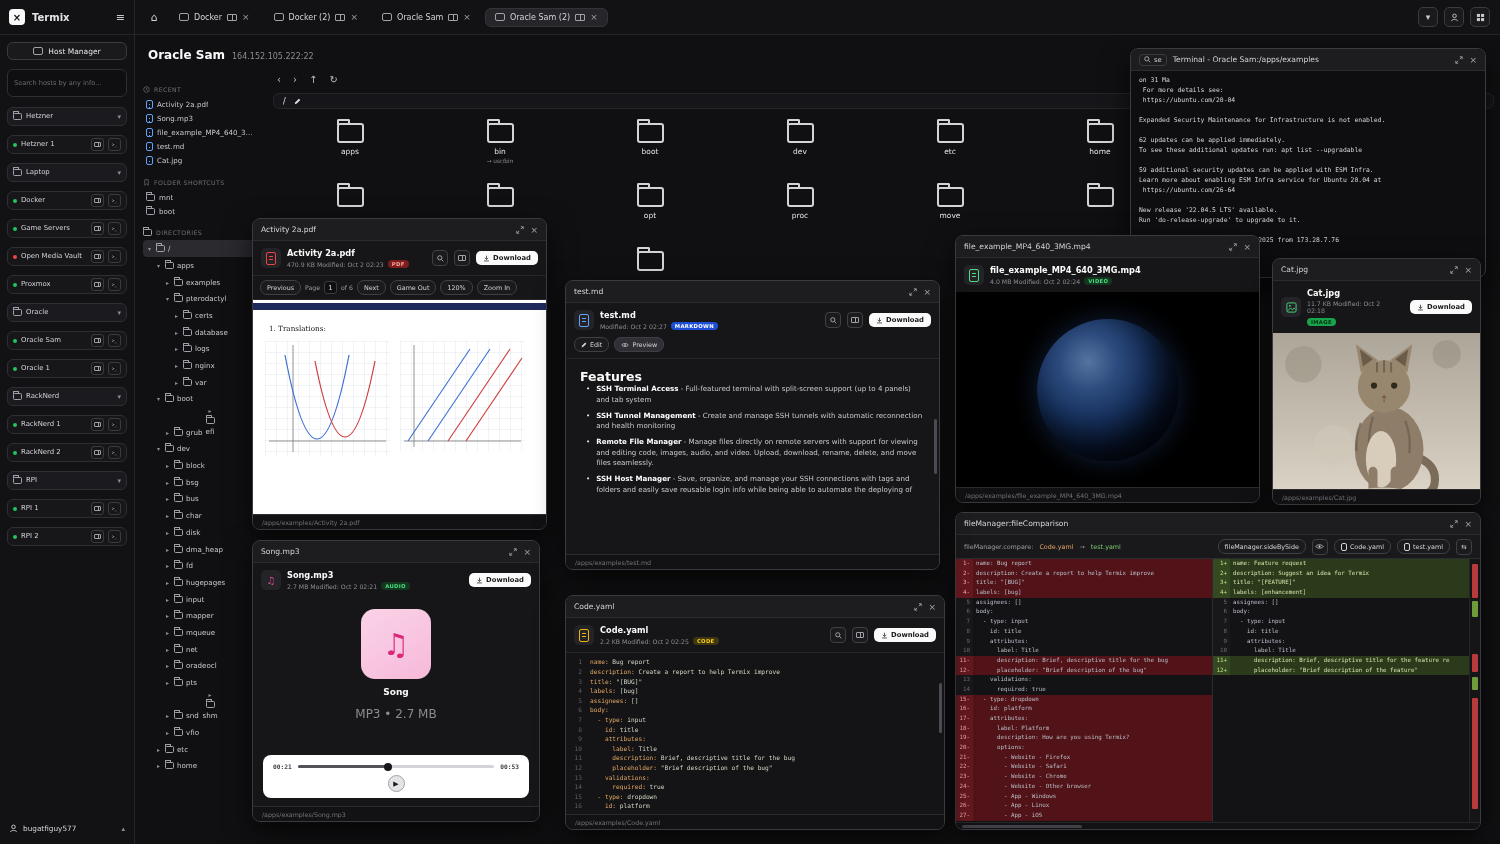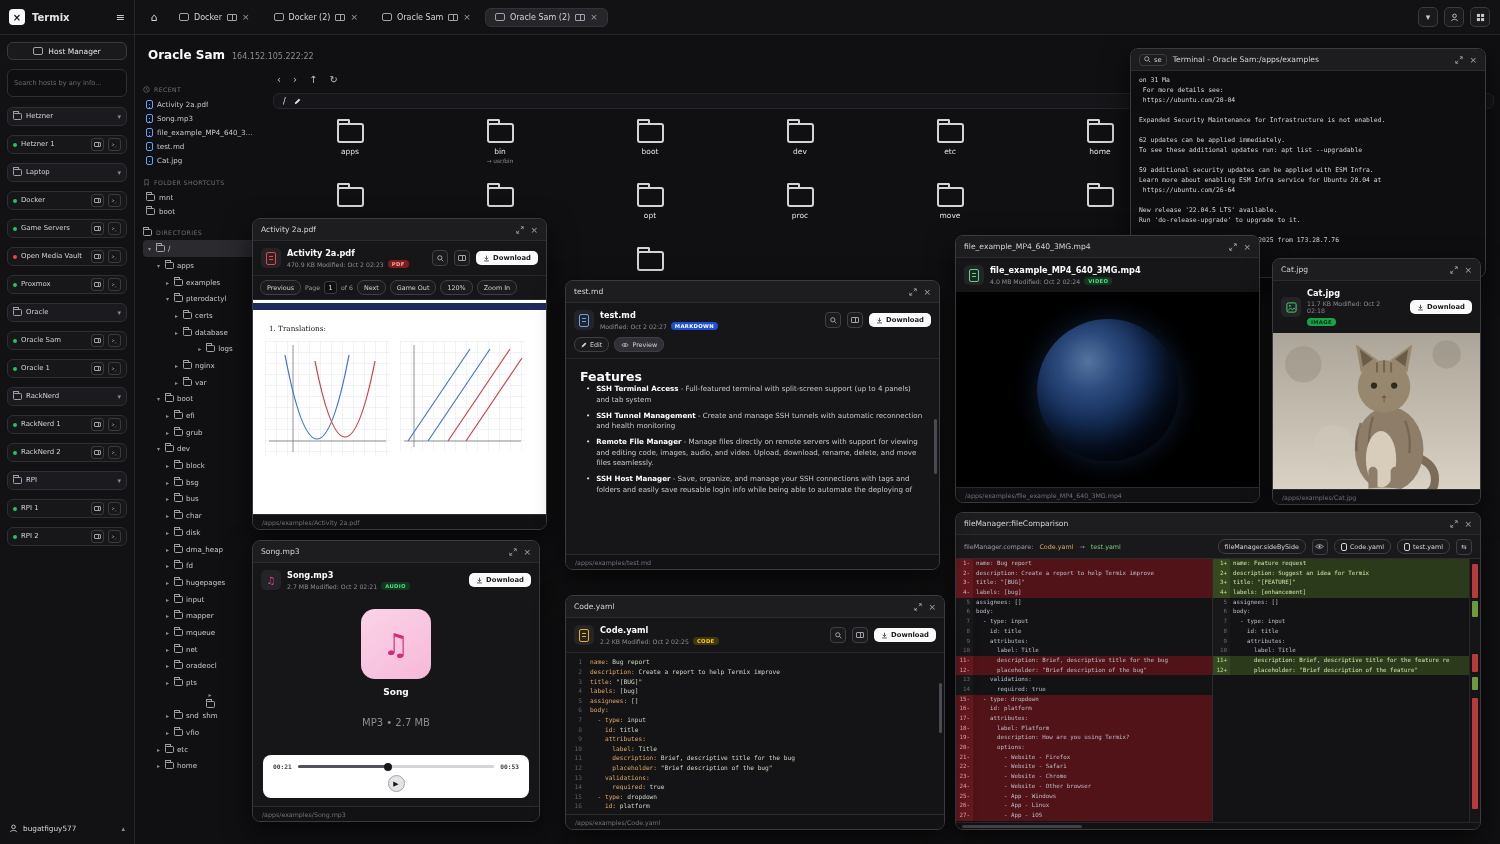--- a/index.html
+++ b/index.html
@@ -125,21 +125,21 @@
   .oflabel{font-size:6.2px;color:#9b9ba2;flex:none}
   .pdfbody{flex:1;background:#fff;position:relative;overflow:hidden}
   .navy{height:7px;background:#1f2a5c;margin-top:3px}
   .pdfhead-txt{font-family:"DejaVu Serif",serif;color:#111;font-size:7.2px;margin:14px 0 6px 16px}
   .graphs{display:flex;gap:10px;padding:2px 12px}
   
   .aud-win{left:252px;top:540px;width:288px;height:282px}
   .audbody{flex:1;position:relative;display:flex;flex-direction:column;align-items:center}
   .atile{margin-top:12px;width:70px;height:70px;border-radius:14px;background:linear-gradient(145deg,#fbd3e8,#f6b9d9);display:flex;align-items:center;justify-content:center;font-size:30px;color:#db2777}
   .atitle{margin-top:8px;font-size:9px;font-weight:700;color:#fafafa}
-  .ameta{margin-top:20px;font-size:10px;color:#8b8b92}
+  .ameta{margin-top:10px;font-size:12px;color:#8b8b92}
   .acard{position:absolute;left:10px;right:10px;bottom:8px;background:#fff;border-radius:8px;padding:8px 10px 6px;display:flex;flex-direction:column;gap:5px}
   .arow{display:flex;align-items:center;gap:6px}
   .atime{font-size:6.2px;color:#3f3f46;font-weight:700;font-family:"DejaVu Sans Mono",monospace}
   .track{flex:1;height:3px;background:#d4d4d8;border-radius:2px;position:relative}
   .fill{position:absolute;left:0;top:0;width:46%;height:100%;background:#52525b;border-radius:2px}
   .knob{position:absolute;left:46%;top:50%;transform:translate(-50%,-50%);width:8px;height:8px;background:#18181b;border-radius:50%}
   .playbtn{align-self:center;width:17px;height:17px;border-radius:50%;background:#e4e4e7;border:1px solid #a1a1aa;display:flex;align-items:center;justify-content:center;font-size:7px;color:#18181b;cursor:pointer}
   
   .md-win{left:565px;top:280px;width:375px;height:290px}
   .md-actions{display:flex;gap:5px;padding:0 8px 6px;flex:none;border-bottom:1px solid #26262a}
@@ -478,41 +478,41 @@
         <div class="titem" style="padding-left: 30px;">
         <span class="tchev">▸</span>
         <span class="mfold"></span>
         <span class="lbl">certs</span>
       </div>
         <div class="titem" style="padding-left: 30px;">
         <span class="tchev">▸</span>
         <span class="mfold"></span>
         <span class="lbl">database</span>
       </div>
-        <div class="titem" style="padding-left: 30px; justify-content: center;">
+        <div class="titem" style="padding-left: 30px;">
         <span class="tchev">▸</span>
         <span class="mfold"></span>
         <span class="lbl">logs</span>
       </div>
         <div class="titem" style="padding-left: 30px;">
         <span class="tchev">▸</span>
         <span class="mfold"></span>
         <span class="lbl">nginx</span>
       </div>
         <div class="titem" style="padding-left: 30px;">
         <span class="tchev">▸</span>
         <span class="mfold"></span>
         <span class="lbl">var</span>
       </div>
         <div class="titem" style="padding-left: 12px;">
         <span class="tchev">▾</span>
         <span class="mfold"></span>
         <span class="lbl">boot</span>
       </div>
-        <div class="titem" style="padding-left: 21px;">
+        <div class="titem" style="padding-left: 21px; flex-direction: column;">
         <span class="tchev">▸</span>
         <span class="mfold"></span>
         <span class="lbl">efi</span>
       </div>
         <div class="titem" style="padding-left: 21px;">
         <span class="tchev">▸</span>
         <span class="mfold"></span>
         <span class="lbl">grub</span>
       </div>
         <div class="titem" style="padding-left: 12px;">

